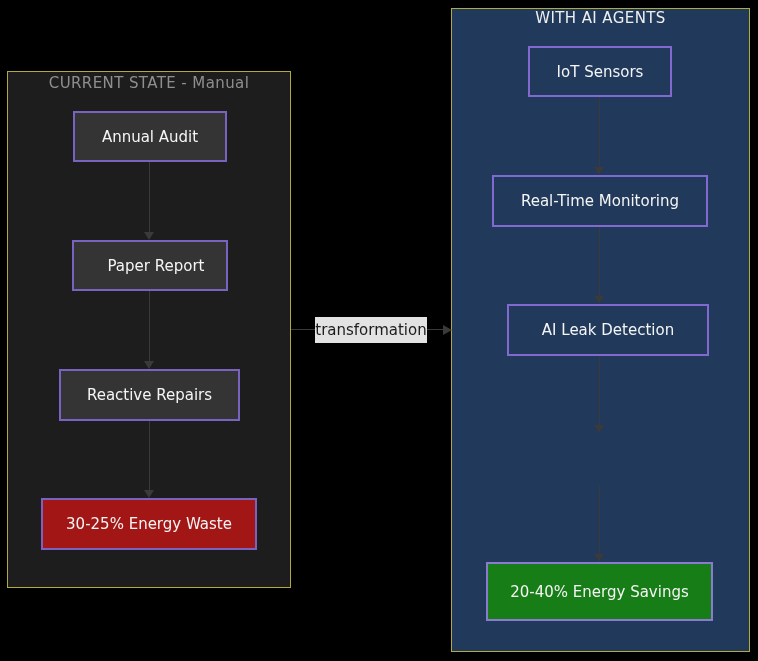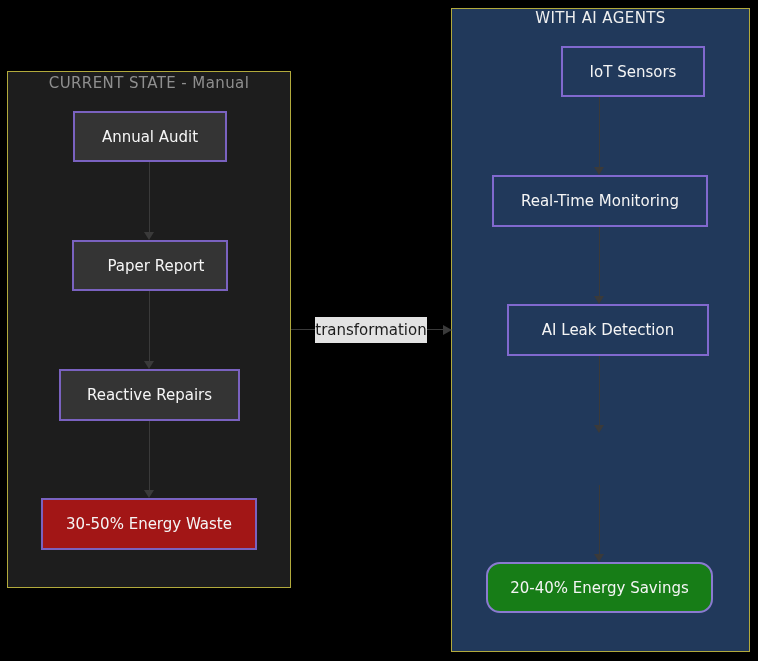--- a/index.html
+++ b/index.html
@@ -21,25 +21,25 @@
   }
   .node-dark { background:#343434; }
   .node-navy { background:#21395b; border-color:#8169cf; }
   .node-bad  { background:#a21616; border-color:#7a62c0; }
   .node-good { background:#177d17; border-color:#8a7ad0; }
 
   .pos-l0 { left:73px;  top:111px; width:154px; height:51px; }
   .pos-l1 { left:72px;  top:240px; width:156px; height:51px;padding-left:12px; }
   .pos-l2 { left:59px;  top:369px; width:181px; height:52px; }
   .pos-l3 { left:41px;  top:498px; width:216px; height:52px; }
-  .pos-r0 { left:528px; top:46px;  width:144px; height:51px;margin-left:33px; }
+  .pos-r0 { left:528px; top:46px;  width:144px; height:51px; }
   .pos-r1 { left:492px; top:175px; width:216px; height:52px; }
   .pos-r2 { left:507px; top:304px; width:202px; height:52px; }
   .pos-r3 { left:485px; top:433px; width:229px; height:52px; }
-  .pos-r4 { left:486px; top:562px; width:227px; height:51px;border-radius:14px; }
+  .pos-r4 { left:486px; top:562px; width:227px; height:59px; }
 
   .edge-line { position:absolute; background:#3a3a3a; }
   .arrow-down {
     position:absolute; width:0; height:0;
     border-left:5px solid transparent; border-right:5px solid transparent;
     border-top:8px solid #3a3a3a;
   }
   .arrow-right {
     position:absolute; width:0; height:0;
     border-top:5px solid transparent; border-bottom:5px solid transparent;
@@ -84,21 +84,21 @@
   <div class="node node-dark pos-l0">
     <span>Annual Audit</span>
   </div>
   <div class="node node-dark pos-l1">
     <span>Paper Report</span>
   </div>
   <div class="node node-dark pos-l2">
     <span>Reactive Repairs</span>
   </div>
   <div class="node node-bad pos-l3">
-    <span>30-50% Energy Waste</span>
+    <span>30-25% Energy Waste</span>
   </div>
 
   <div class="node node-navy pos-r0">
     <span>IoT Sensors</span>
   </div>
   <div class="node node-navy pos-r1">
     <span>Real-Time Monitoring</span>
   </div>
   <div class="node node-navy pos-r2">
     <span>AI Leak Detection</span>

